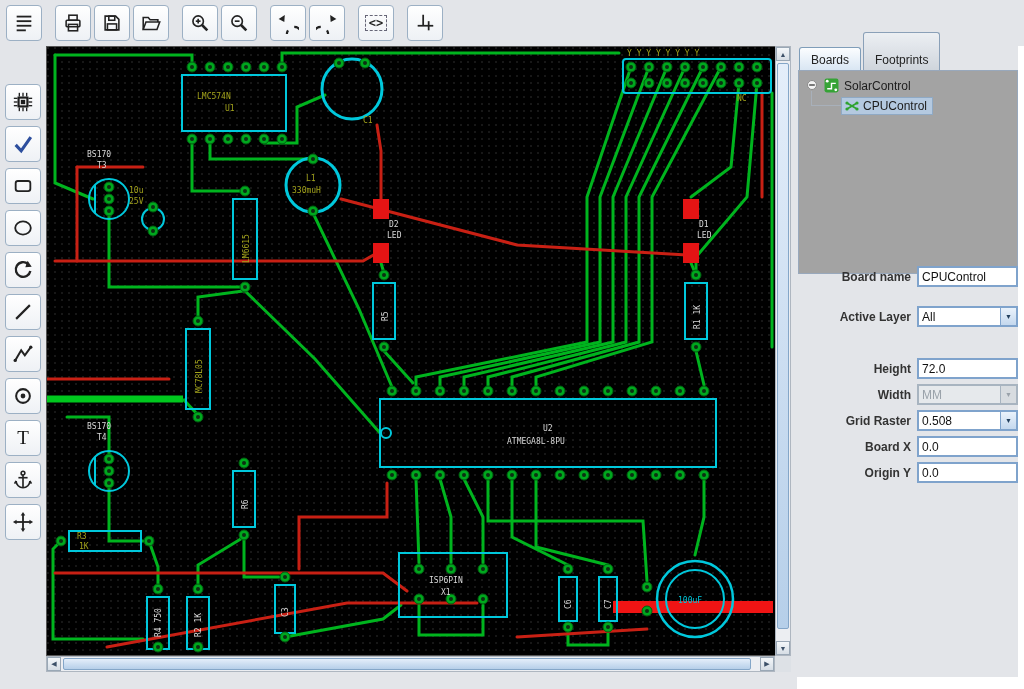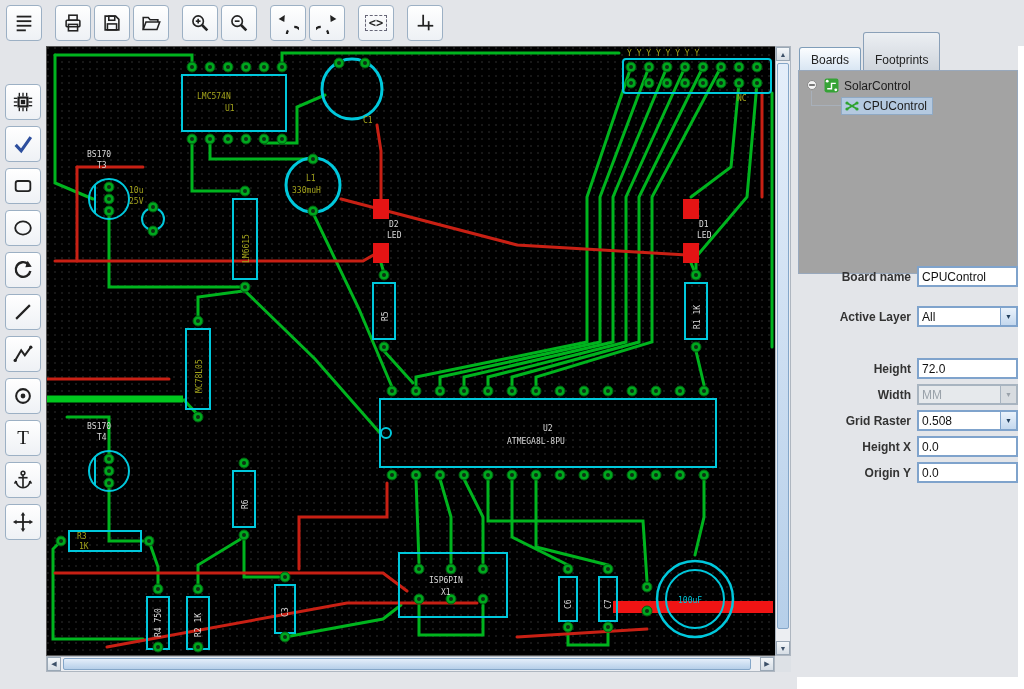--- a/index.html
+++ b/index.html
@@ -553,20 +553,20 @@
     </div>
   </div>
   <div class="prow" style="top:364px;">
     <span class="plabel">Grid Raster</span>
     <div class="psel">
       <span class="txt">0.508</span>
       <span class="arr">▼</span>
     </div>
   </div>
   <div class="prow" style="top:390px;">
-    <span class="plabel">Height X</span>
+    <span class="plabel">Board X</span>
     <input class="pfield" value="0.0" style="">
   </div>
   <div class="prow" style="top:416px;">
     <span class="plabel">Origin Y</span>
     <input class="pfield" value="0.0" style="">
   </div>
 </div>
 
 </body></html>

